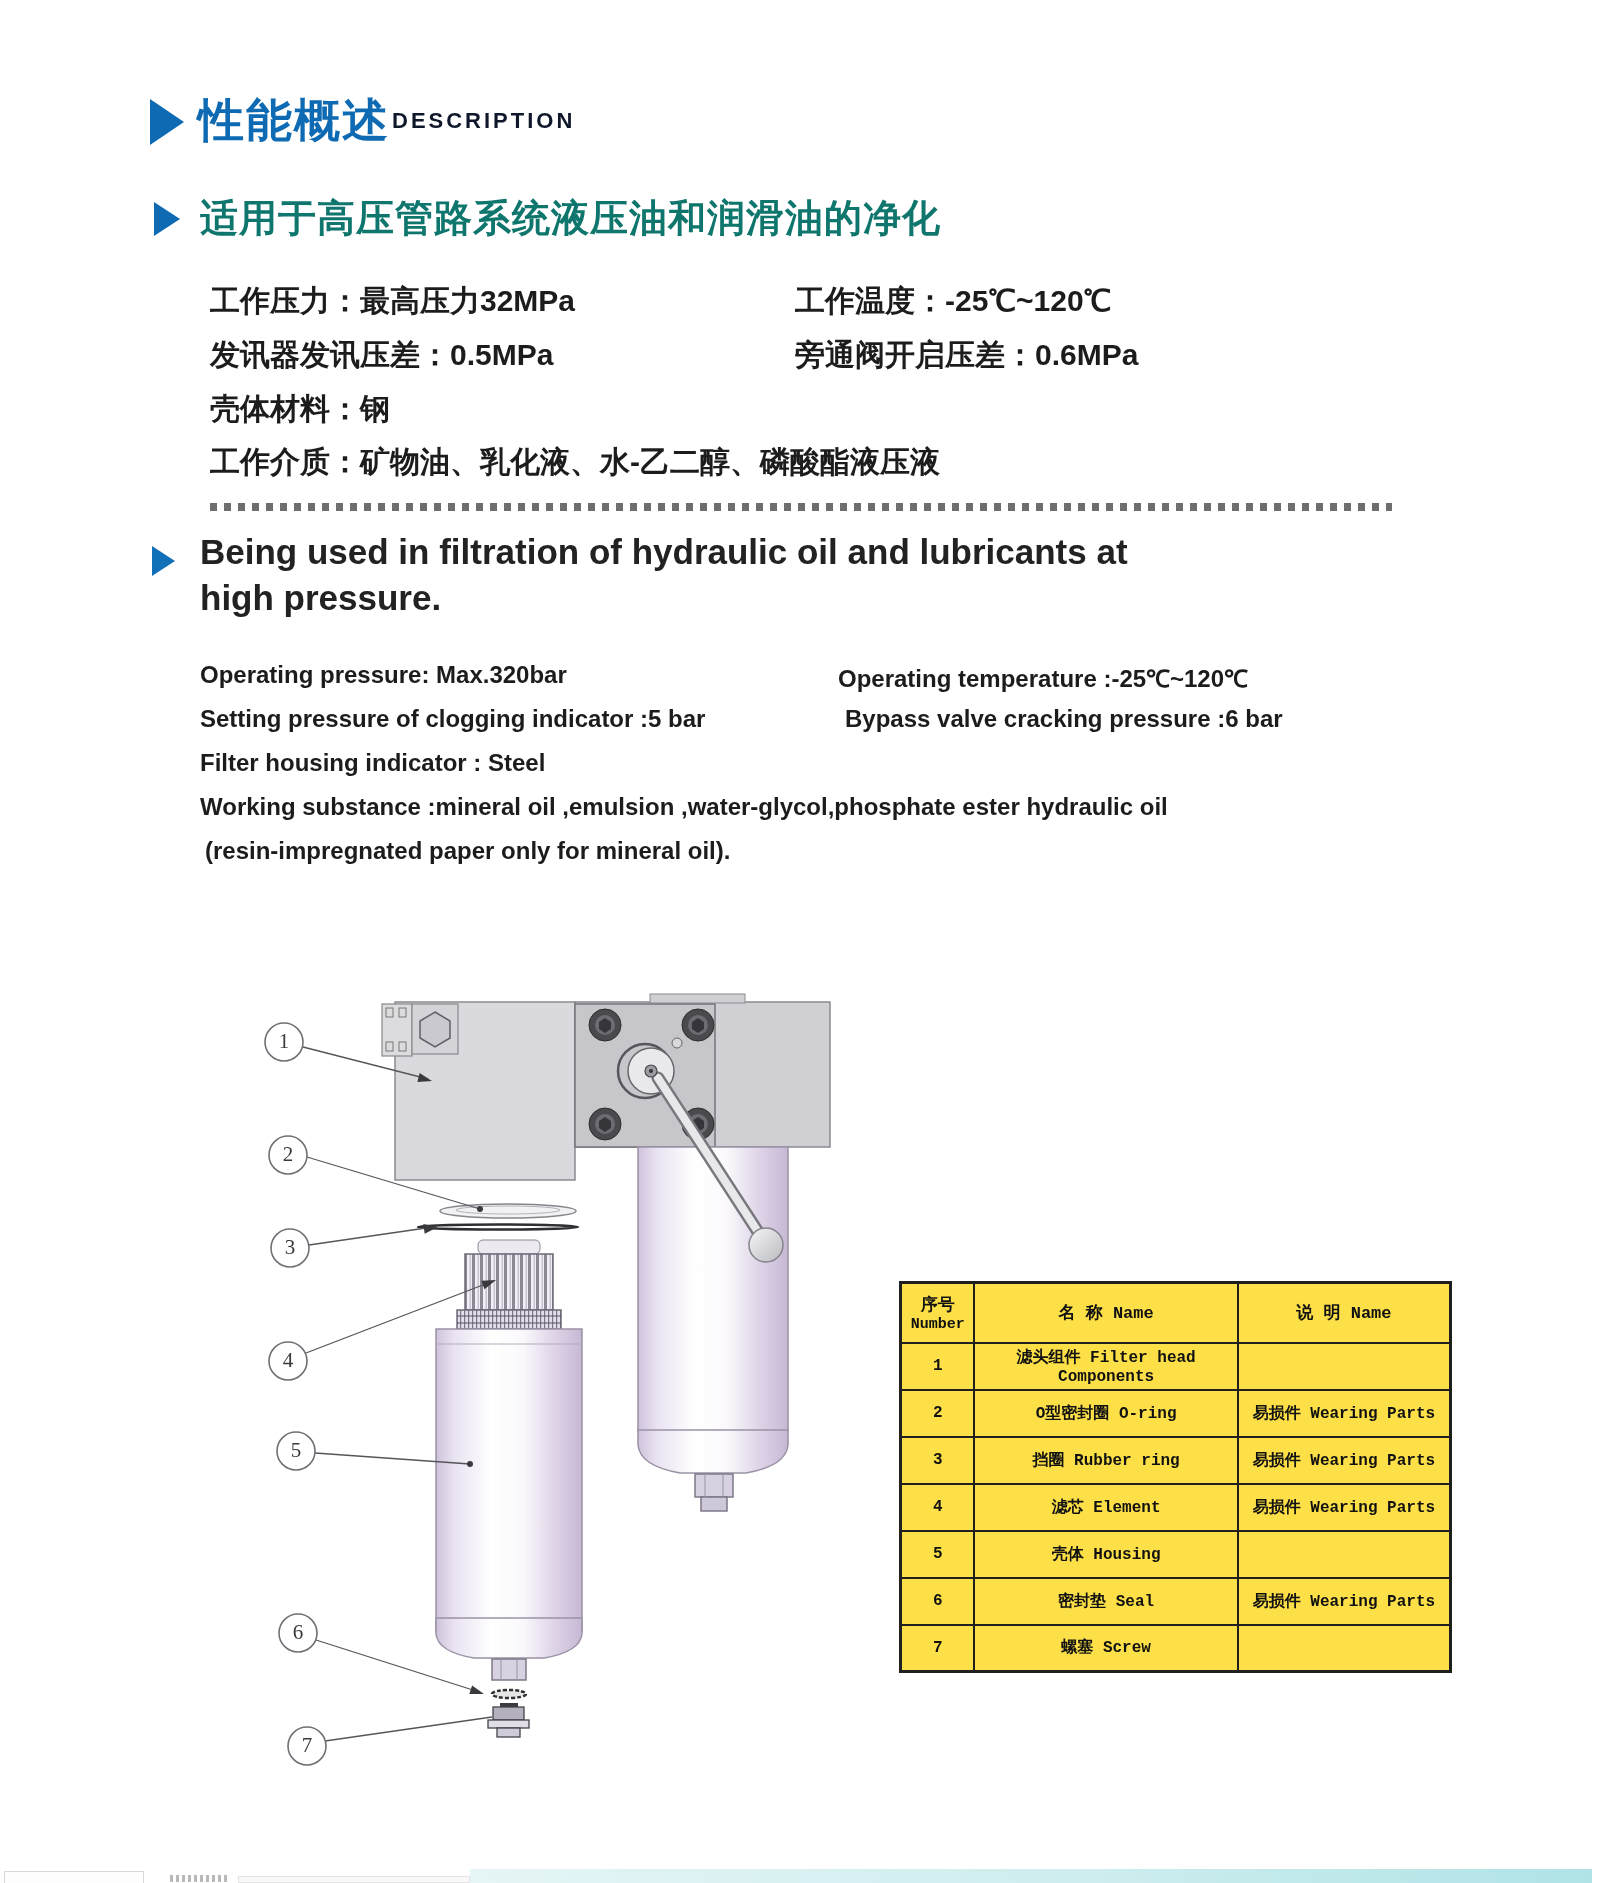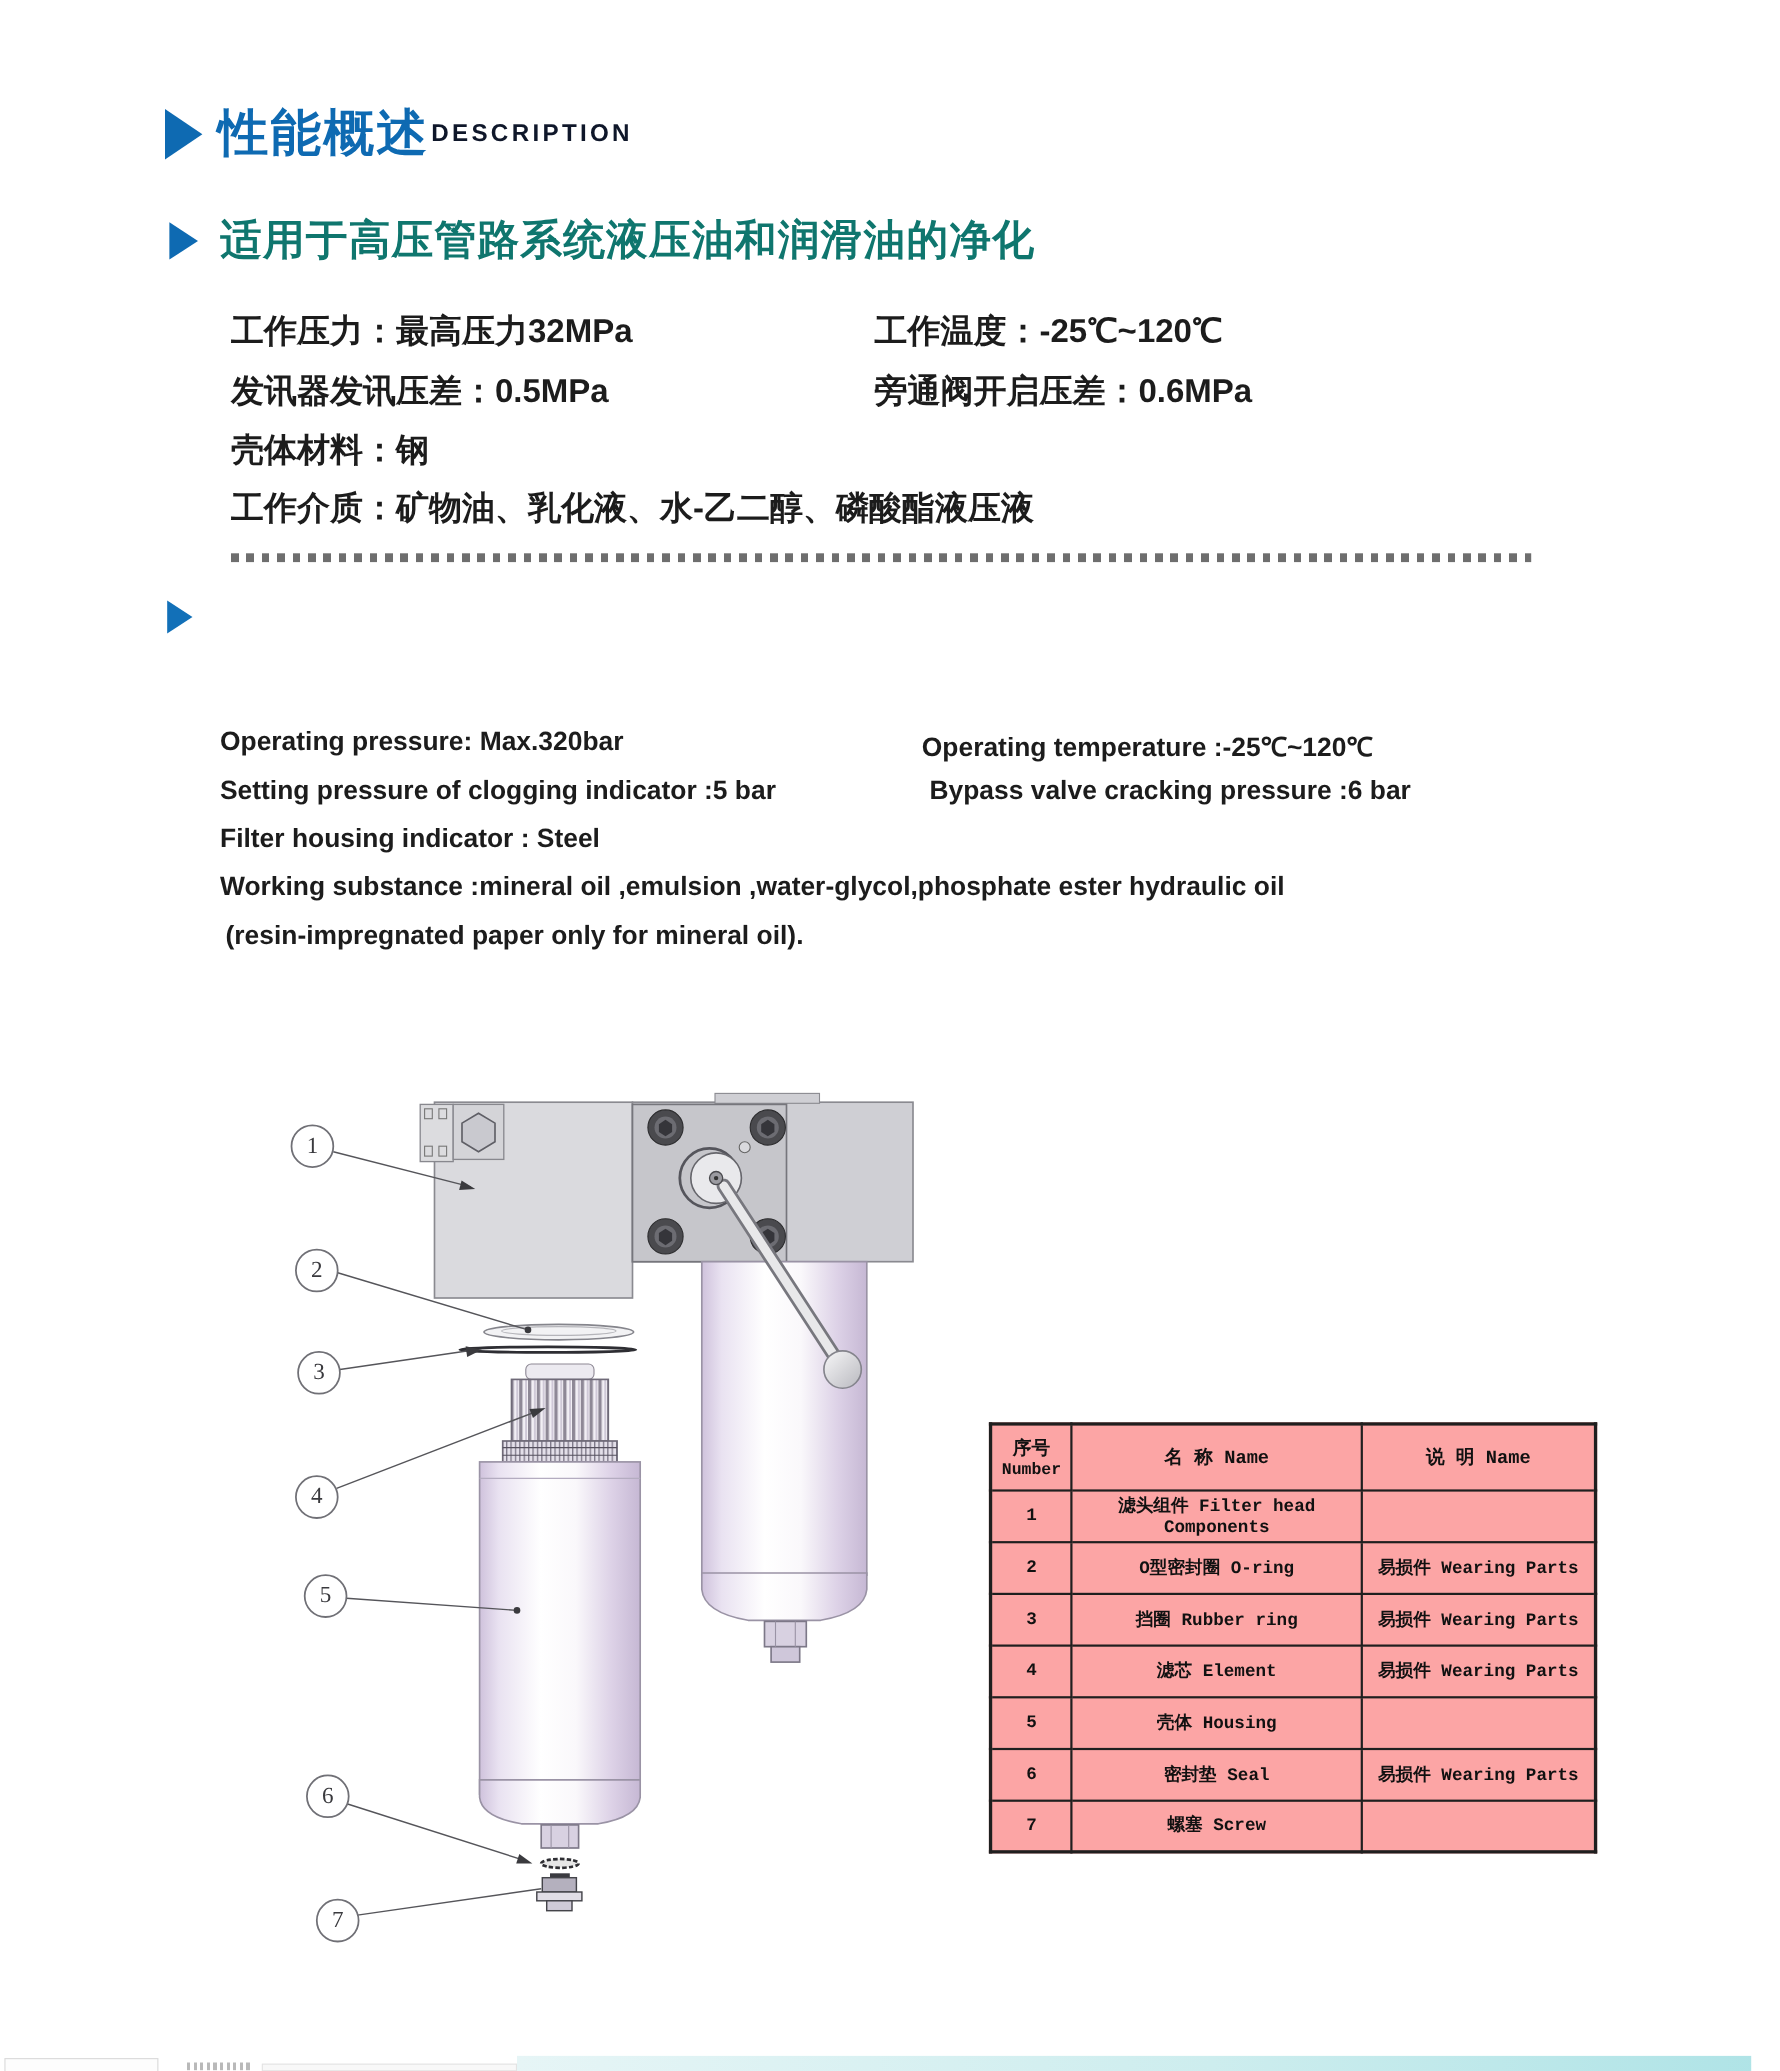--- a/index.html
+++ b/index.html
@@ -12,22 +12,22 @@
   .tri-md{border-top:17px solid transparent;border-bottom:17px solid transparent;border-left:26px solid #0e6ab2;}
   .tri-sm{border-top:15px solid transparent;border-bottom:15px solid transparent;border-left:23px solid #1270b8;}
   .h-zh{position:absolute;font-size:46px;font-weight:bold;color:#0e6ab2;letter-spacing:2px;}
   .h-en{position:absolute;font-size:22px;font-weight:bold;color:#0f172a;letter-spacing:3px;}
   .headline-zh{position:absolute;font-size:38px;font-weight:bold;color:#0f766e;letter-spacing:1px;}
   .spec-zh{position:absolute;font-size:30px;font-weight:bold;color:#1c1c1c;white-space:nowrap;}
   .headline-en{position:absolute;font-size:35px;font-weight:bold;color:#222;line-height:46px;letter-spacing:0px;}
   .spec-en{position:absolute;font-size:24px;font-weight:bold;color:#1c1c1c;white-space:nowrap;letter-spacing:0px;}
   .dotted{position:absolute;height:8px;background:repeating-linear-gradient(90deg,#6e6e6e 0 7px,rgba(0,0,0,0) 7px 14px);}
   
-  .parts{position:absolute;border-collapse:collapse;background:#fca5a5;
-         font-family:"Liberation Mono","DejaVu Sans Mono",monospace;color:#111;margin-top:12px;}
+  .parts{position:absolute;border-collapse:collapse;background:#fde047;
+         font-family:"Liberation Mono","DejaVu Sans Mono",monospace;color:#111;}
   .parts td,.parts th{border:2px solid #1f1f1f;text-align:center;vertical-align:middle;
          font-weight:bold;font-size:16px;padding:0 4px;}
   .parts{border:3px solid #1f1f1f;}
   .parts th{font-size:17px;}
   .parts .hdr-sub{font-size:15px;}
   .parts tr{height:47px;}
   .parts tr.hdr{height:60px;}
   svg text{font-family:"Liberation Serif", serif;}
   .footer-frag{position:absolute;}
 </style>
@@ -48,20 +48,24 @@
     <div class="spec-zh" style="left:795px;top:281px">工作温度：-25℃~120℃</div>
     <div class="spec-zh" style="left:210px;top:335px">发讯器发讯压差：0.5MPa</div>
     <div class="spec-zh" style="left:795px;top:335px">旁通阀开启压差：0.6MPa</div>
     <div class="spec-zh" style="left:210px;top:389px">壳体材料：钢</div>
     <div class="spec-zh" style="left:210px;top:442px">工作介质：矿物油、乳化液、水-乙二醇、磷酸酯液压液</div>
   </div>
 
   <div class="dotted" style="left:210px;top:503px;width:1182px"></div>
 
   <div class="tri tri-sm" style="left:152px;top:546px"></div>
+  <div class="headline-en" style="left:200px;top:529px">
+    <span>Being used in filtration of hydraulic oil and lubricants at</span><br>
+    <span>high pressure.</span>
+  </div>
 
   <div>
     <div class="spec-en" style="left:200px;top:661px">Operating pressure: Max.320bar</div>
     <div class="spec-en" style="left:838px;top:661px">Operating temperature :-25℃~120℃</div>
     <div class="spec-en" style="left:200px;top:705px">Setting pressure of clogging indicator :5 bar</div>
     <div class="spec-en" style="left:845px;top:705px">Bypass valve cracking pressure :6 bar</div>
     <div class="spec-en" style="left:200px;top:749px">Filter housing indicator : Steel</div>
     <div class="spec-en" style="left:200px;top:793px">Working substance :mineral oil ,emulsion ,water-glycol,phosphate ester hydraulic oil</div>
     <div class="spec-en" style="left:205px;top:837px">(resin-impregnated paper only for mineral oil).</div>
   </div>

